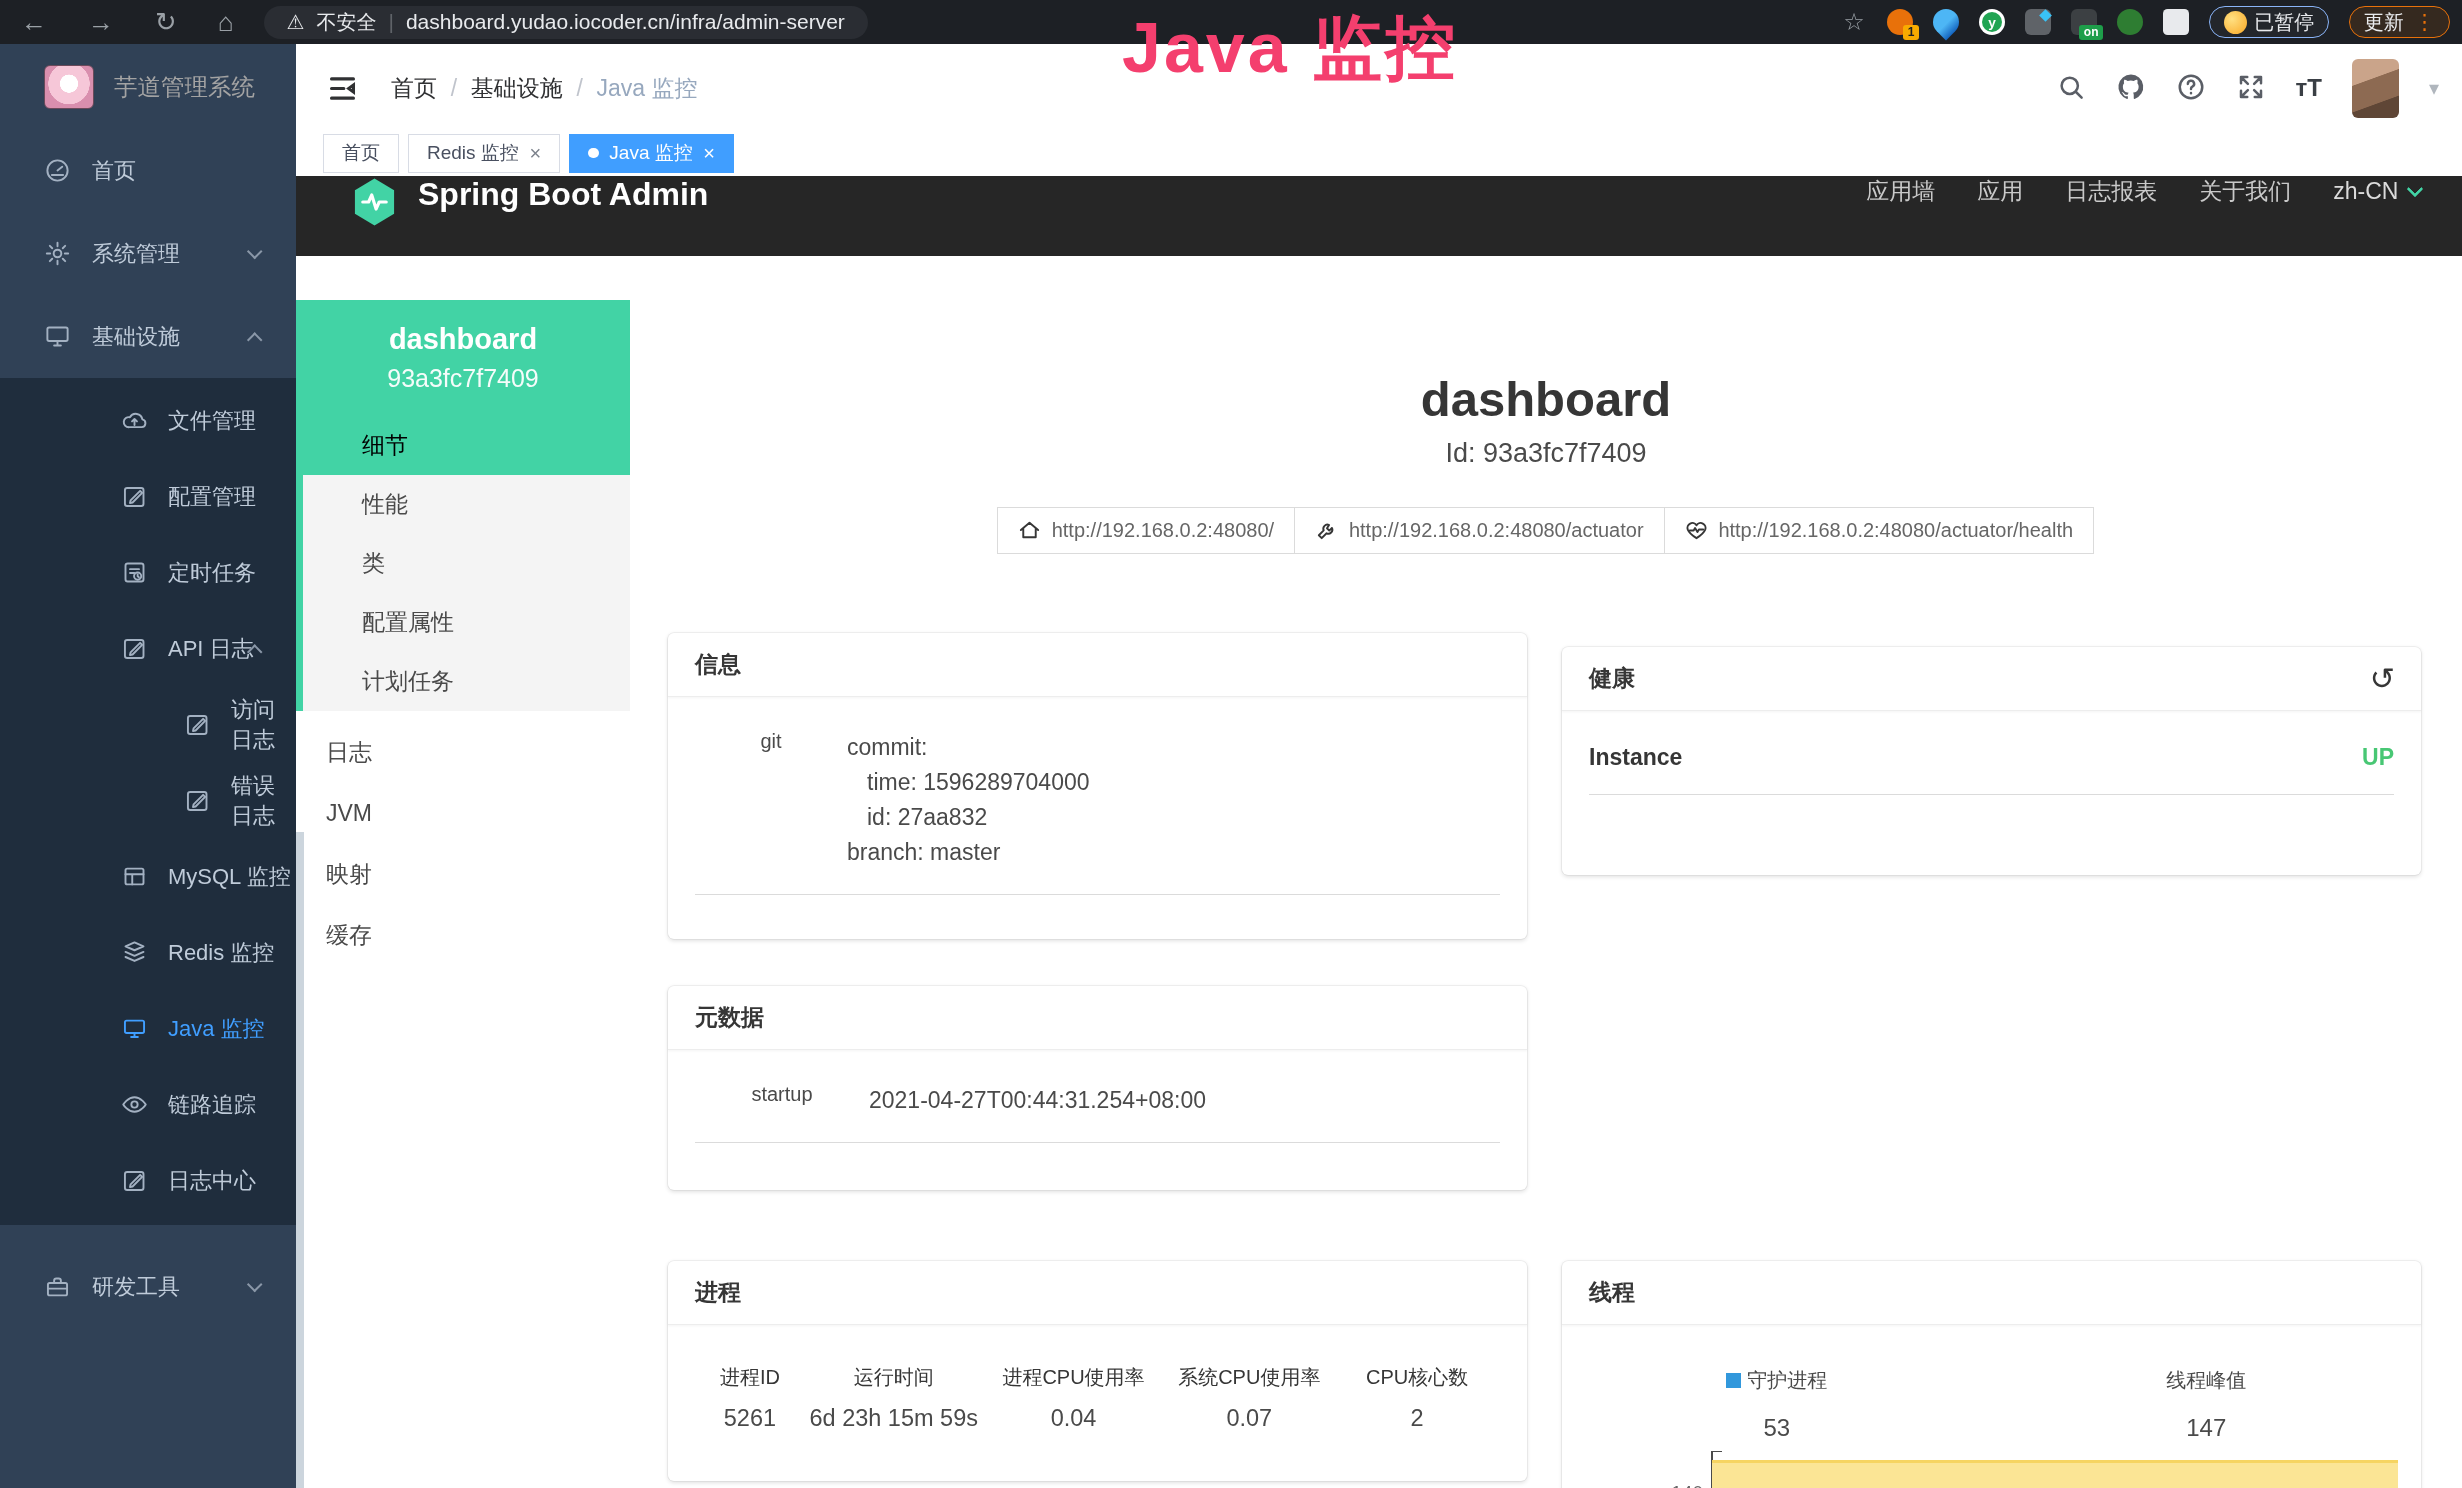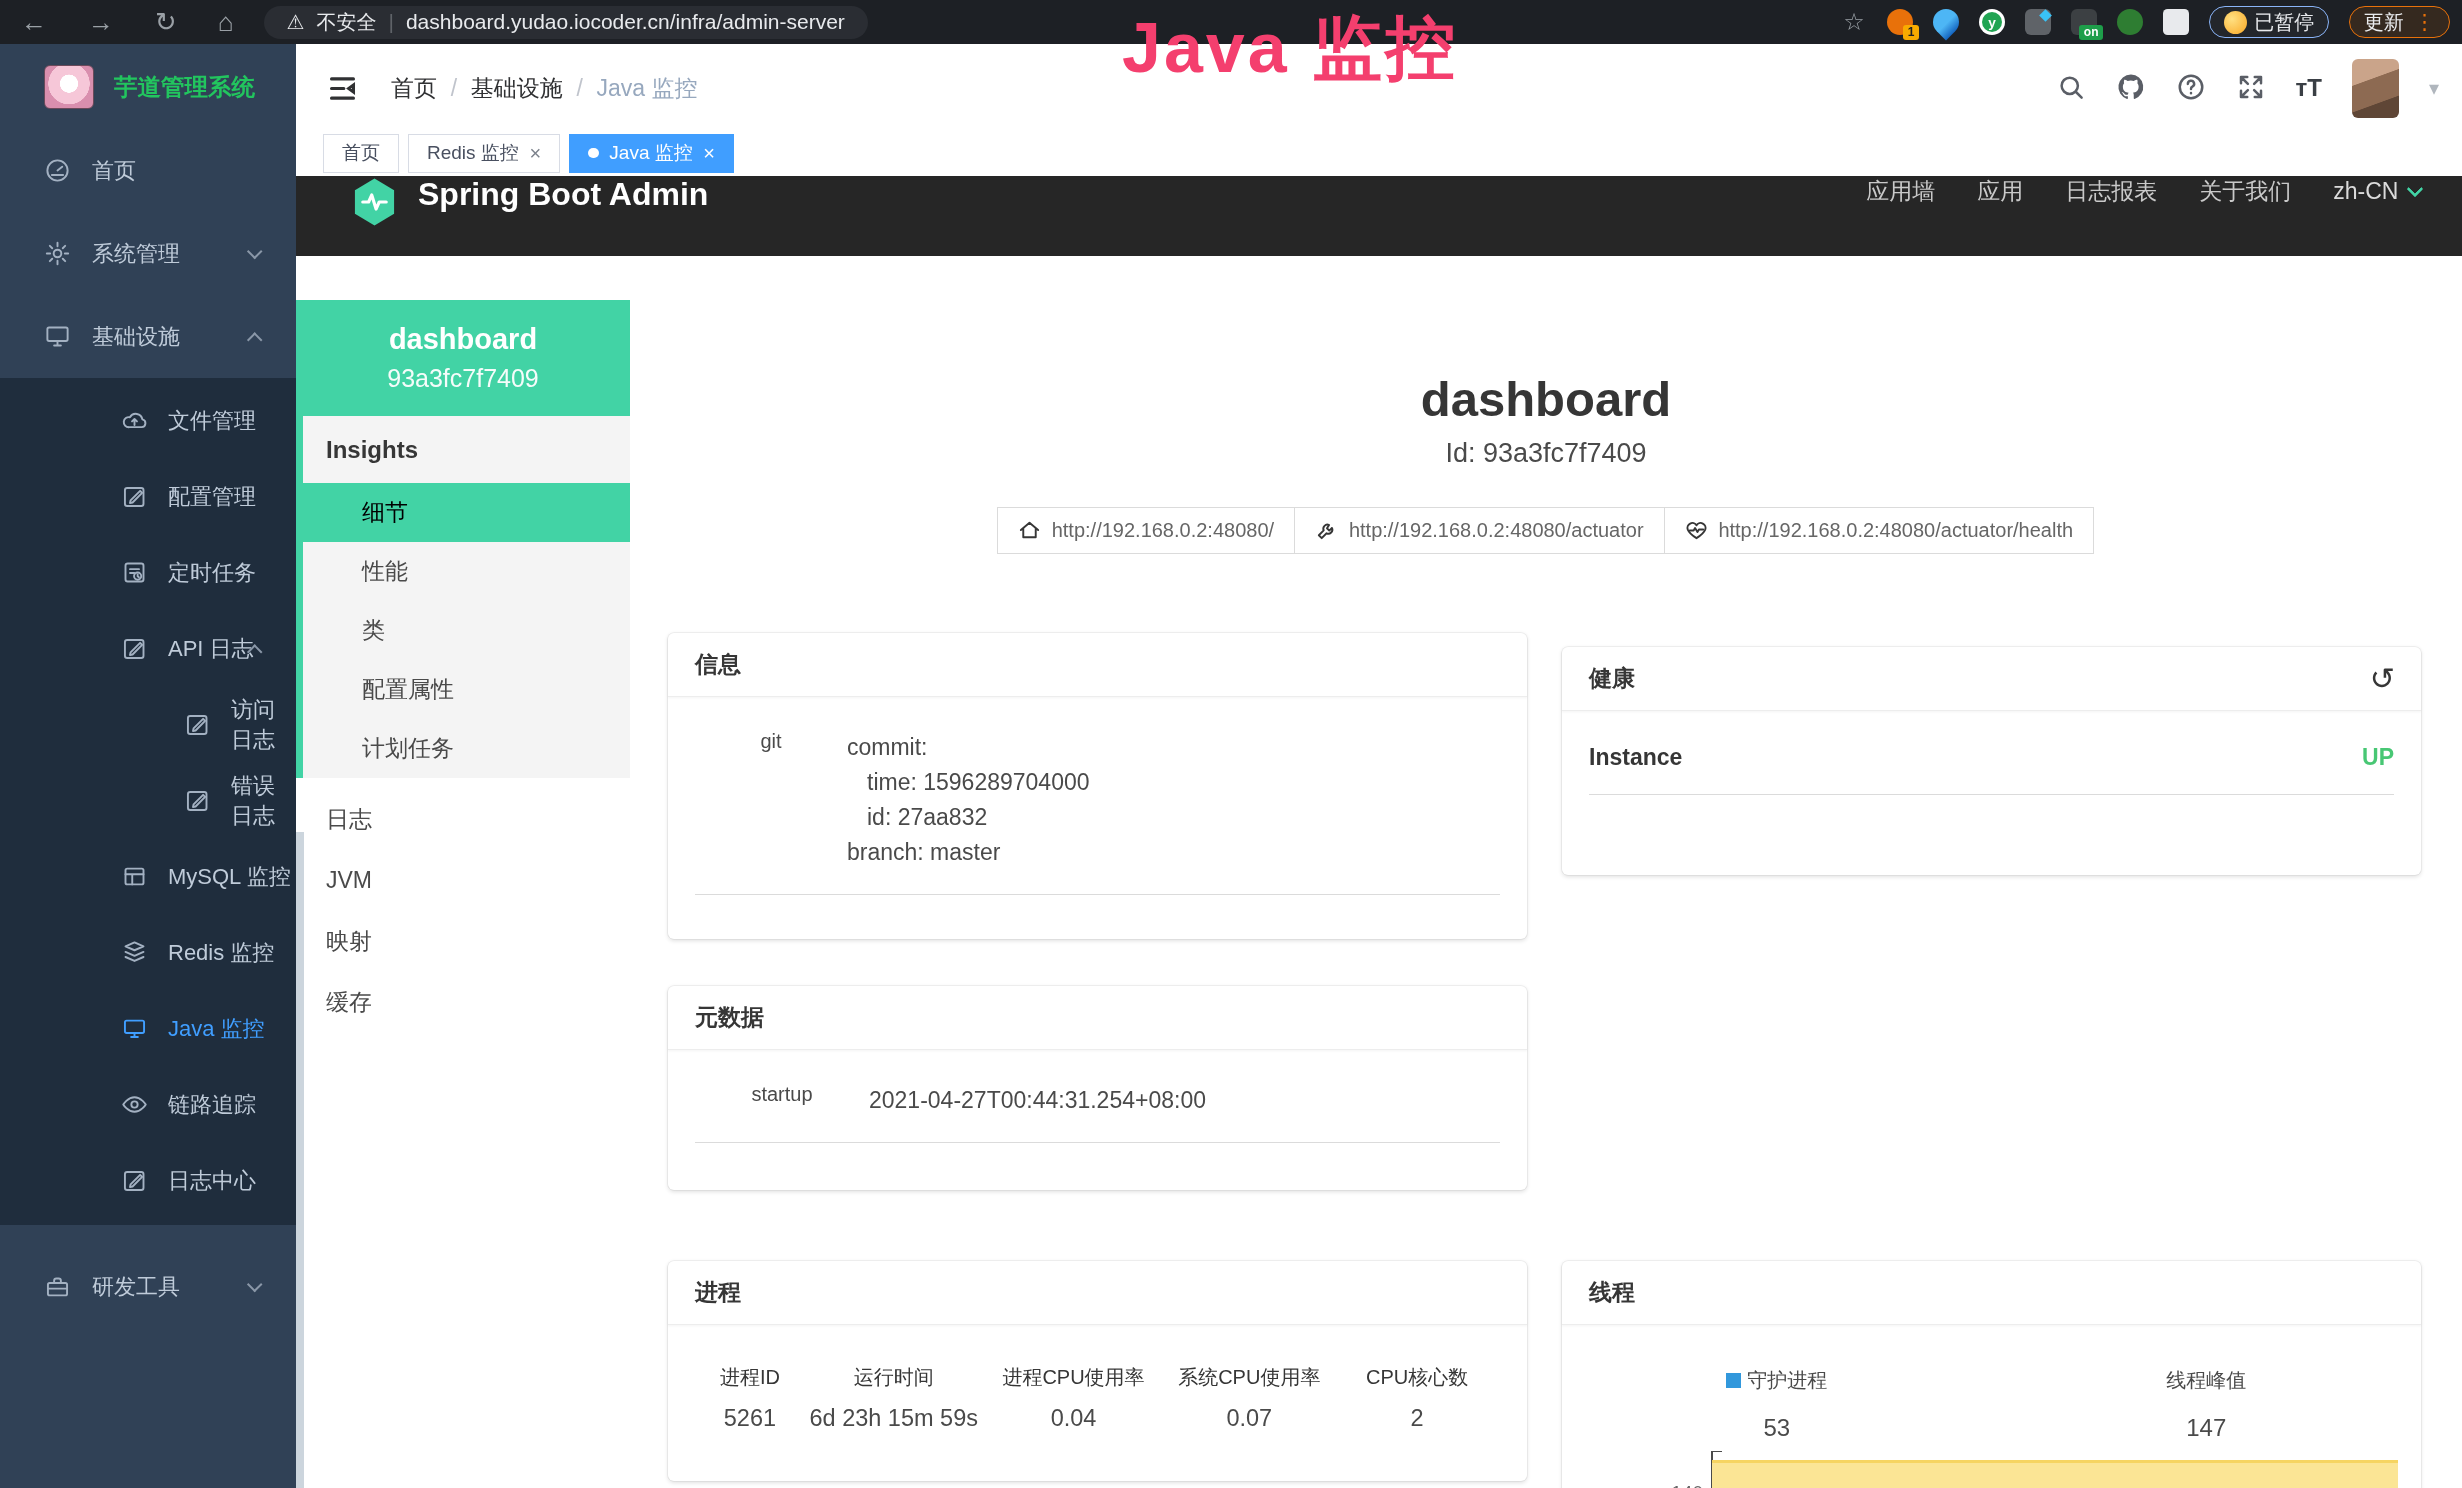--- a/index.html
+++ b/index.html
@@ -43,21 +43,21 @@
 
   
   #annotation { position:absolute; left:1122px; top:1.5px; z-index:60; font-size:70px; font-weight:600;
     color:#f43f6e; letter-spacing:3px; white-space:nowrap; }
 
   
   #sidebar { position:absolute; top:44px; left:0; width:296px; bottom:0; background:#304156; color:#bfcbd9; }
   .logo-row { height:85px; display:flex; align-items:center; gap:20px; padding-left:44px; }
   .logo-img { width:50px; height:44px; border-radius:6px;
     background:radial-gradient(circle at 50% 42%,#ffffff 0 26%,#f6c7d8 27% 60%,#d98fae 61%); border:0.8px solid #6b4a5a; }
-  .logo-title { color:#22c55e; font-size:23.5px; font-weight:700; }
+  .logo-title { color:#a3a3a3; font-size:23.5px; font-weight:400; }
   .nav1 { height:83px; display:flex; align-items:center; gap:21px; padding-left:44px;
     font-size:22px; position:relative; cursor:pointer; }
   .submenu { background:#1f2d3d; padding:4.6px 0 6px; }
   .nav2 { height:76px; display:flex; align-items:center; gap:20px; padding-left:121px;
     font-size:22px; position:relative; cursor:pointer; }
   .nav3 { padding-left:184px; }
   .nav-active { color:#409EFF; }
   .chev { position:absolute; right:36px; width:11.4px; height:11.4px;
     border-right:2.3px solid #8a97a8; border-bottom:2.3px solid #8a97a8; }
   .chev.down { transform:rotate(45deg); margin-top:-4.6px; }
@@ -448,21 +448,20 @@
     </div>
 
     <div id="sba-body" data-interactable="false">
 
       <aside id="sba-sidebar" data-interactable="false">
         <div class="inst-head" data-interactable="true">
           <div class="inst-name" data-interactable="false">dashboard</div>
           <div class="inst-id" data-interactable="false">93a3fc7f7409</div>
         </div>
         <div class="sba-group" data-interactable="false">
-          <div class="sba-group-head" data-interactable="false">Insights</div>
           <div class="sba-sub active" data-interactable="true">细节</div>
           <div class="sba-sub" data-interactable="true">性能</div>
           <div class="sba-sub" data-interactable="true">类</div>
           <div class="sba-sub" data-interactable="true">配置属性</div>
           <div class="sba-sub" data-interactable="true">计划任务</div>
         </div>
         <div class="sba-items-pad" data-interactable="false">
           <div class="sba-top-item" data-interactable="true">日志</div>
           <div class="sba-top-item" data-interactable="true">JVM</div>
           <div class="sba-top-item" data-interactable="true">映射</div>

